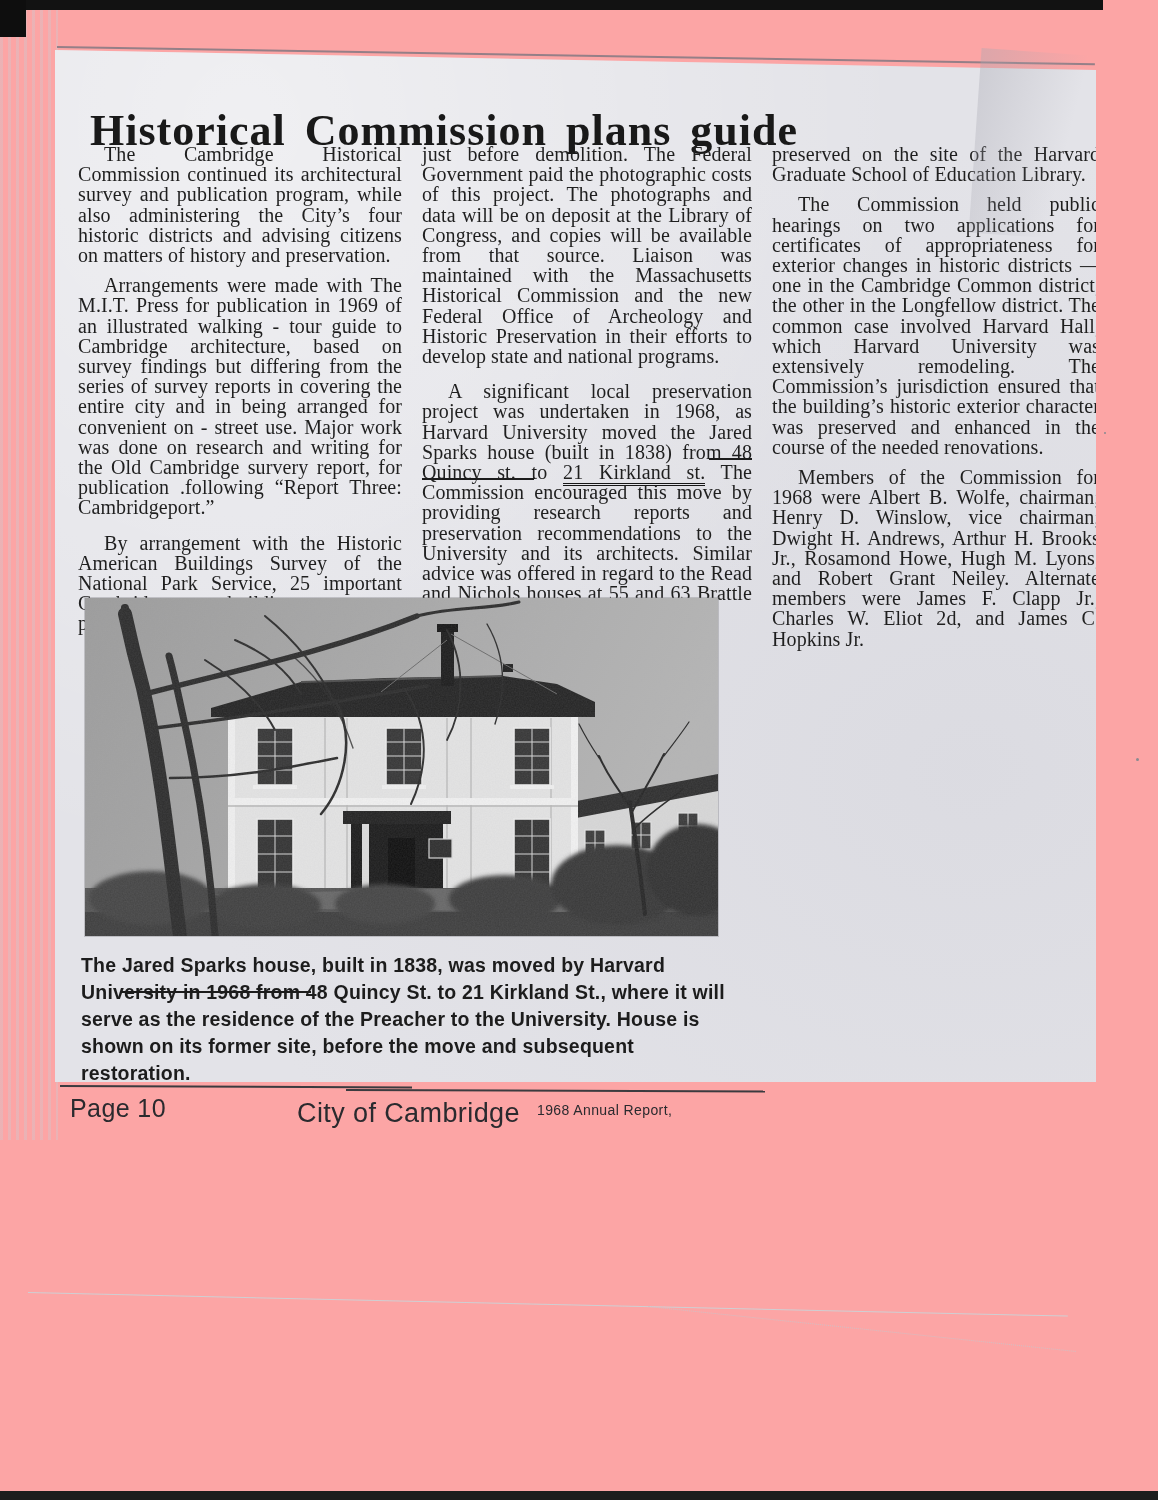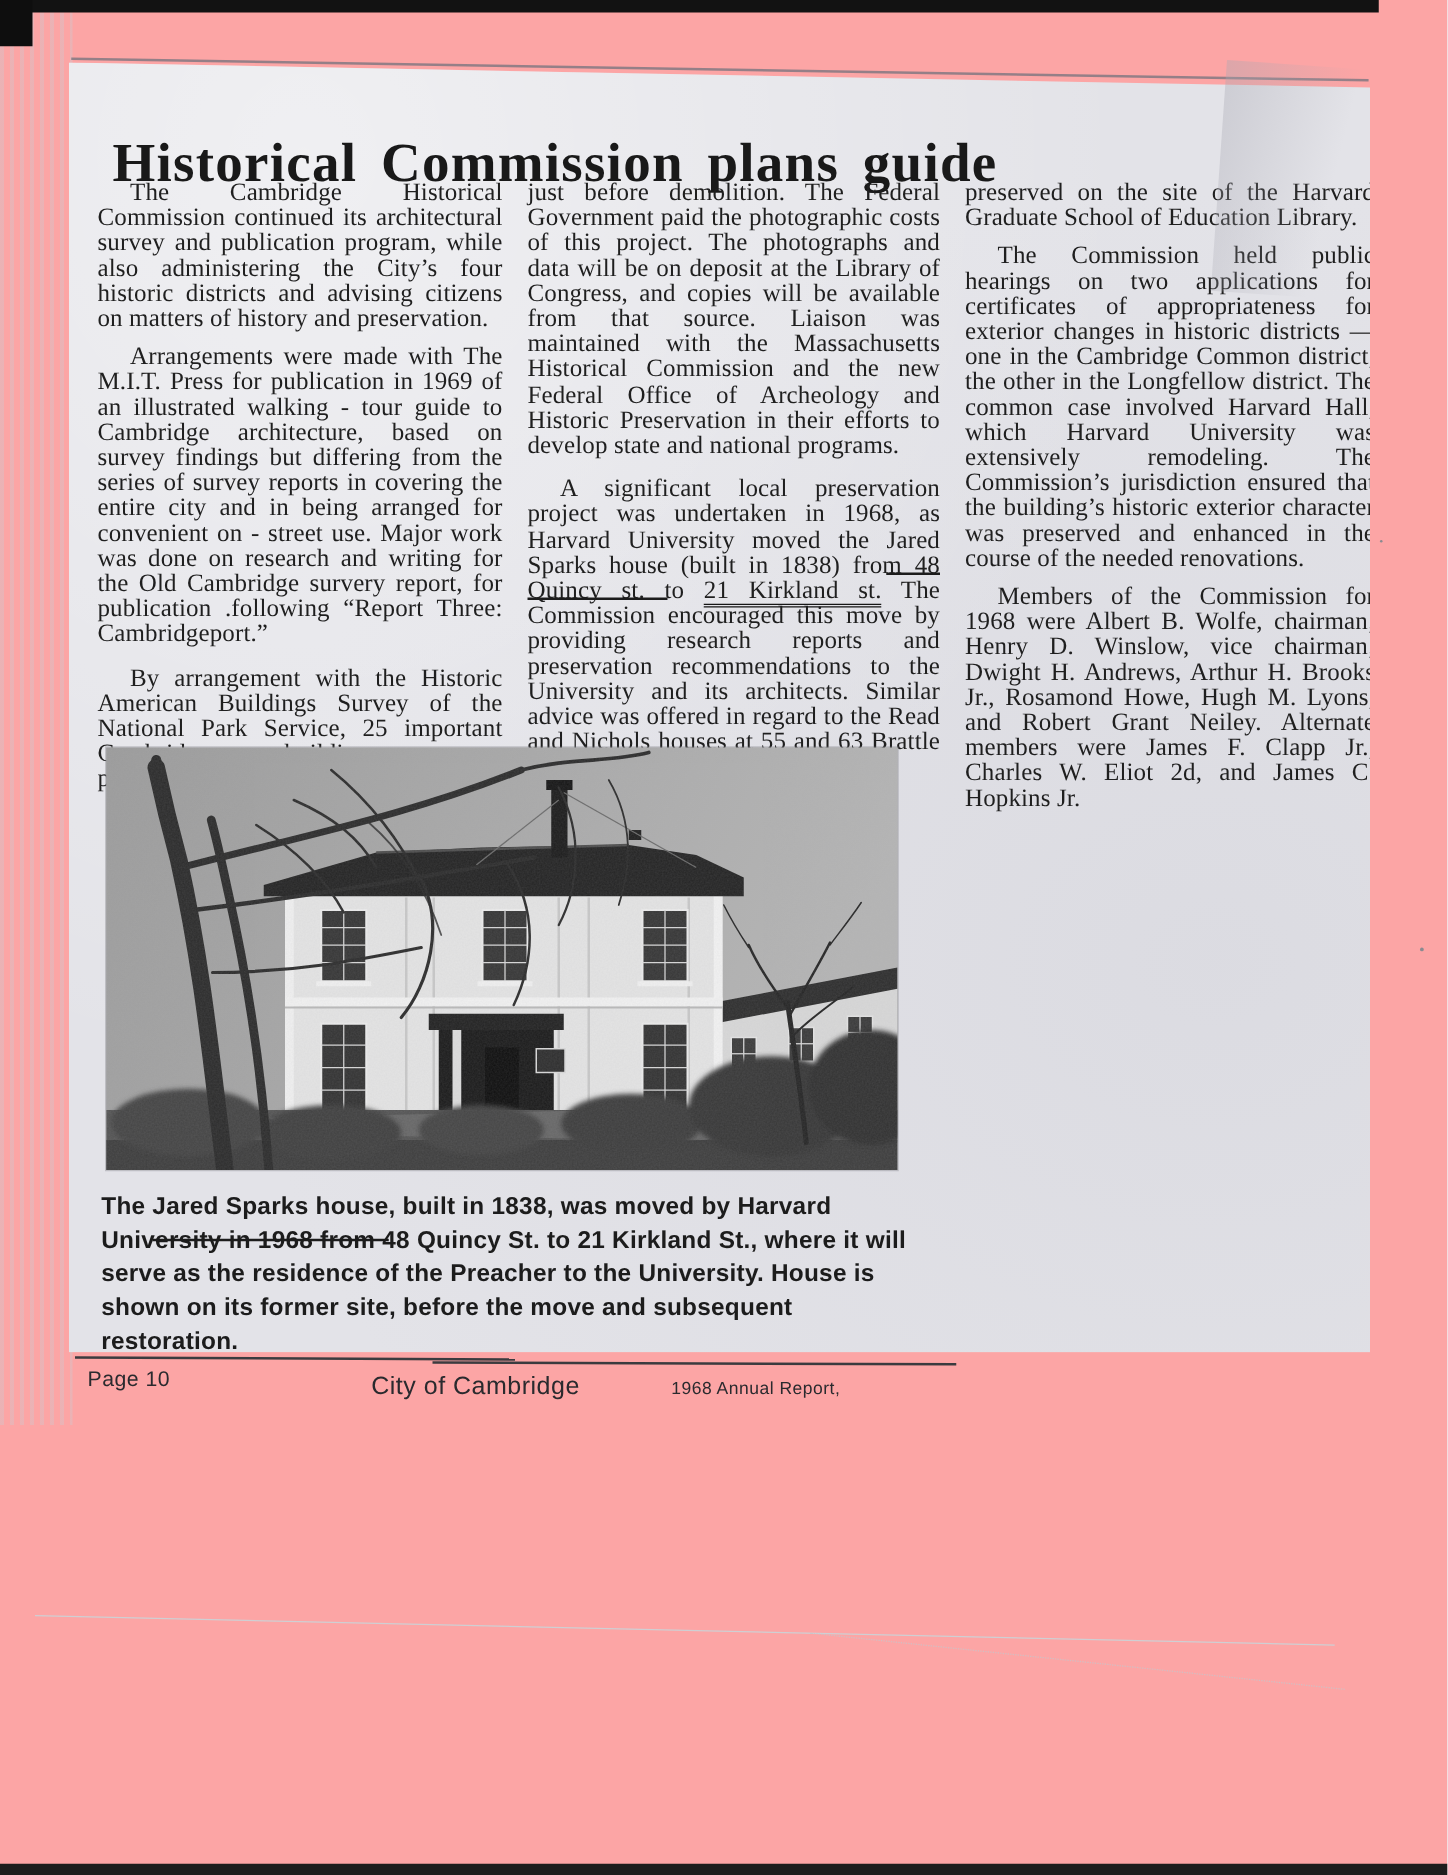--- a/index.html
+++ b/index.html
@@ -90,22 +90,22 @@
   }
   .caption .credit{text-align:right;padding-right:4px;}
   .caption .u-hand{border-bottom:2.5px solid #1c1c1c;}
 
   .footer-rule-a{position:absolute;left:60px;top:1085px;width:352px;height:2px;background:#3b3b3f;transform:rotate(.25deg);transform-origin:left center;}
   .footer-rule-b{position:absolute;left:346px;top:1089px;width:419px;height:2px;background:#3b3b3f;transform:rotate(.2deg);transform-origin:left center;}
   .footer-text{
     position:absolute;font-family:"Liberation Sans", sans-serif;
     color:#2a2a2e;letter-spacing:.4px;white-space:nowrap;
   }
-  .footer-page{left:70px;top:1094px;font-size:17px;}
-  .footer-city{left:297px;top:1098px;font-size:20px;}
+  .footer-page{left:70px;top:1094px;font-size:25px;}
+  .footer-city{left:297px;top:1098px;font-size:27px;}
   .footer-report{left:537px;top:1102px;font-size:14px;}
 </style>
 </head>
 <body>
 
 <div class="page">
 
   <div class="edge-streaks"></div>
 
   <div class="clipping">

